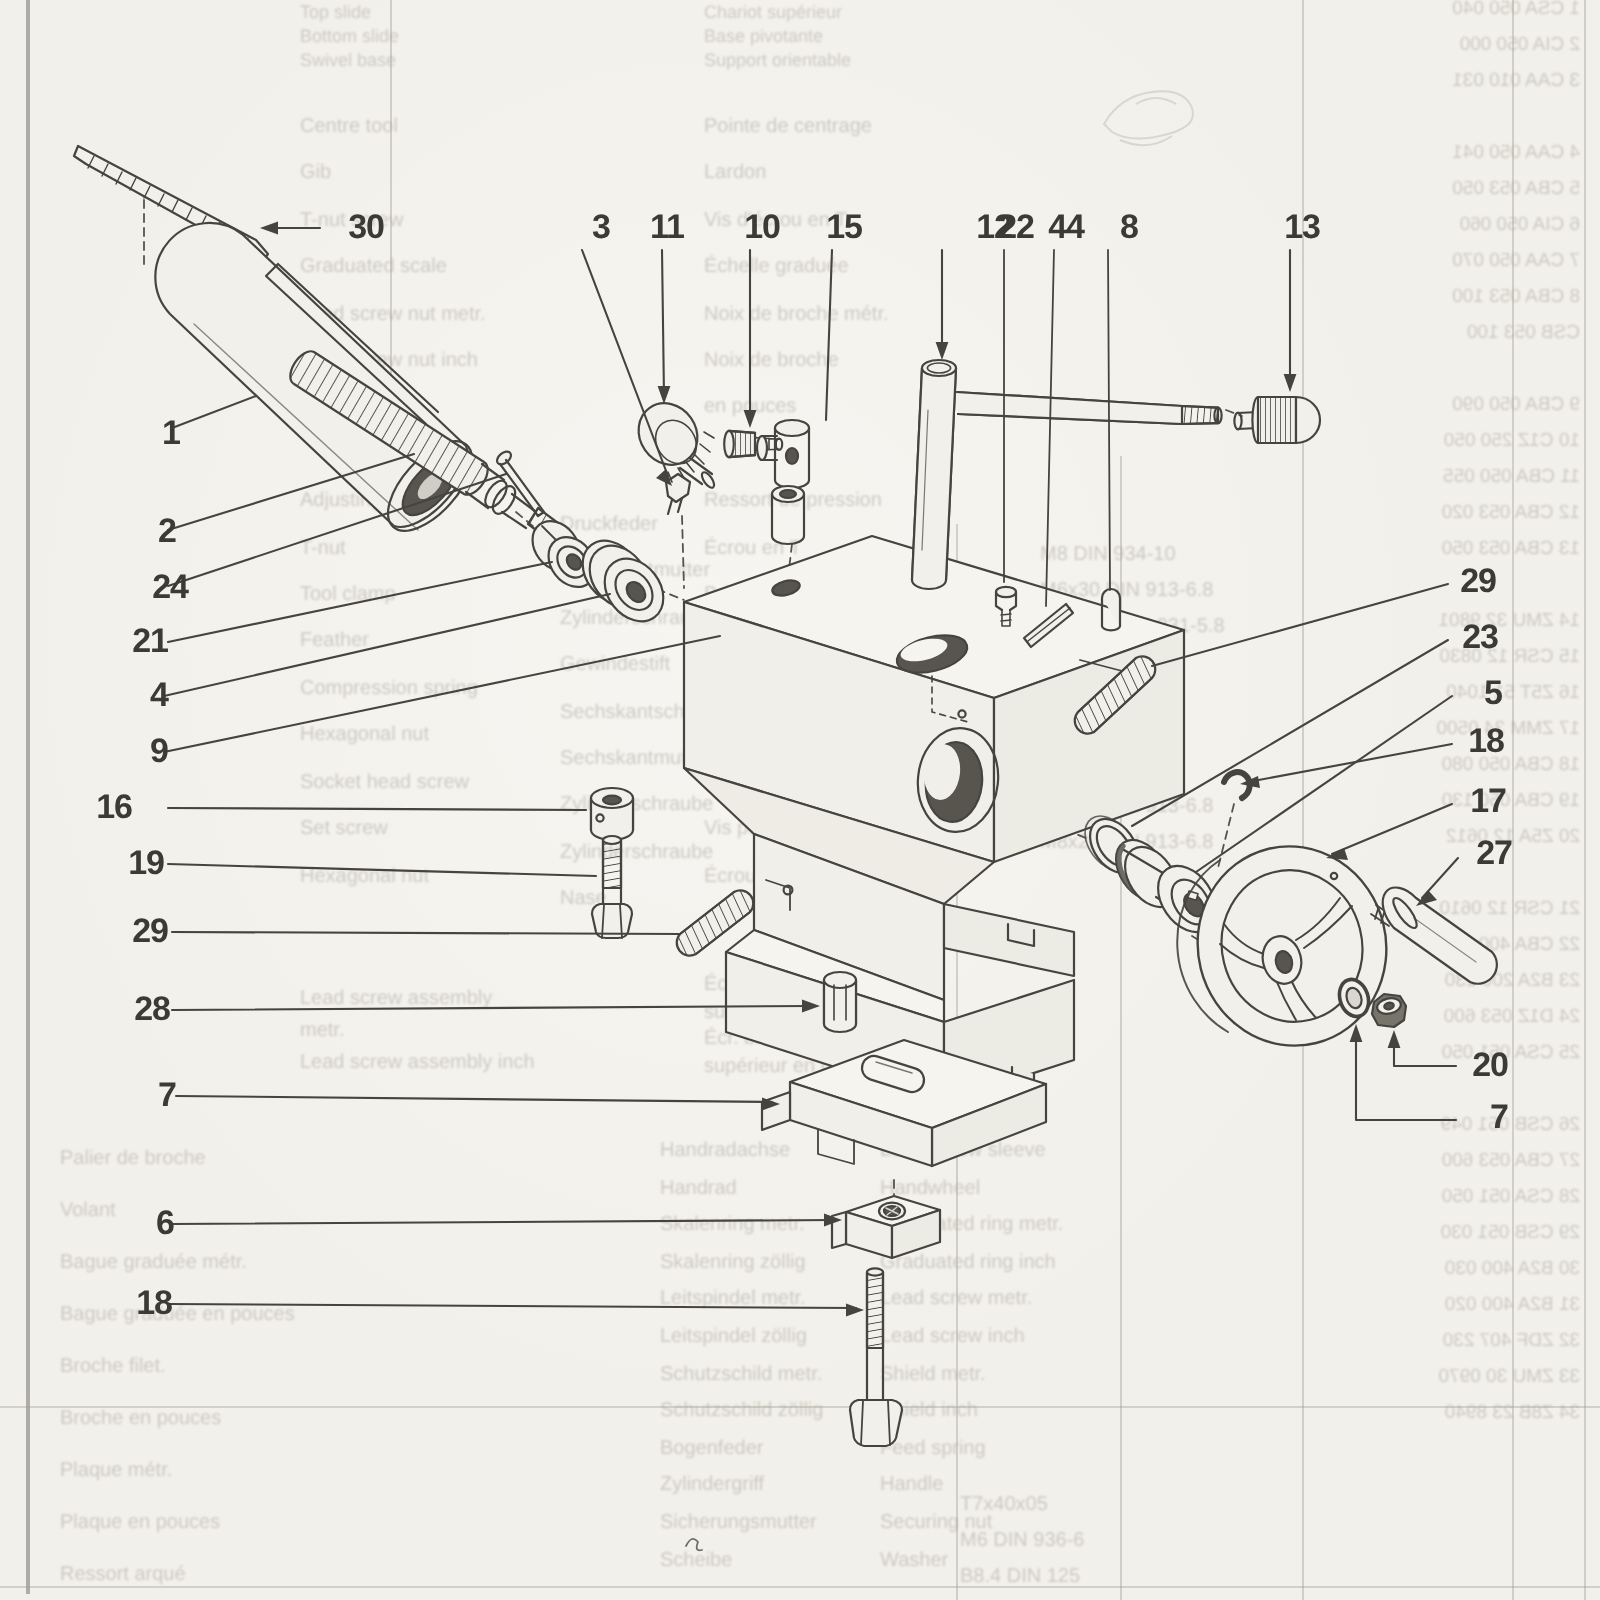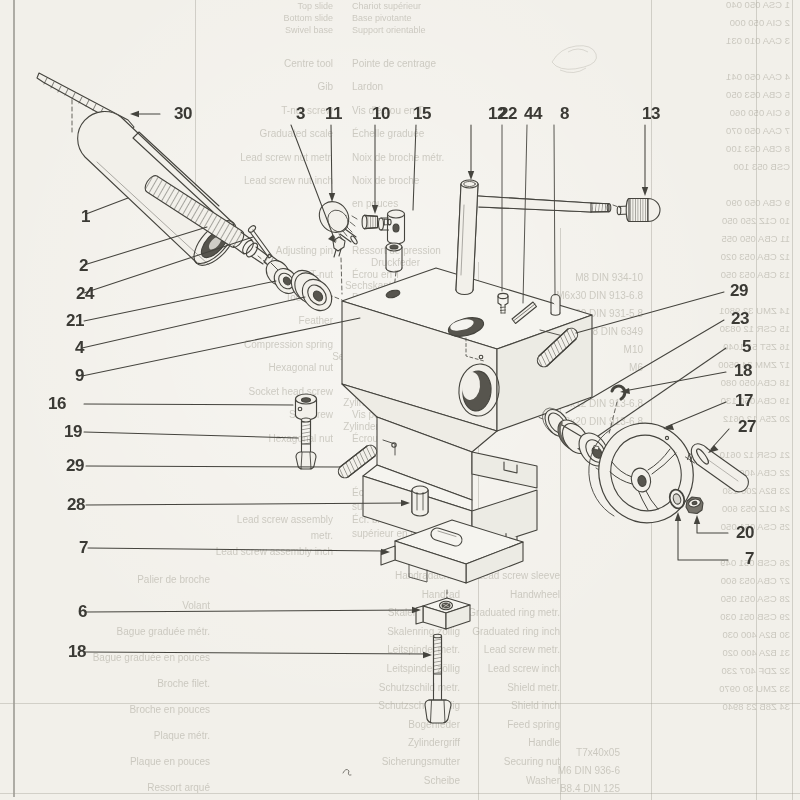--- a/index.html
+++ b/index.html
@@ -4,21 +4,21 @@
 <style>
   html,body{margin:0;padding:0;width:800px;height:800px;overflow:hidden;
     font-family:"Liberation Sans",sans-serif;}
   #page{position:relative;width:800px;height:800px;
     background:
       radial-gradient(ellipse at 45% 40%, rgba(255,255,255,.35), rgba(0,0,0,0) 60%),
       #f2f0ea;}
   
   .ghost{position:absolute;color:#a5a296;opacity:.5;filter:blur(.4px);
     font-size:10px;line-height:23.4px;white-space:pre-line;pointer-events:none;}
-  .g-r{text-align:right;}
+  .g-r{}
   .g-l{text-align:left;}
   .rule-v{position:absolute;width:1px;background:rgba(158,155,144,.4);}
   .rule-h{position:absolute;height:1px;background:rgba(158,155,144,.38);}
   .edge{position:absolute;left:13px;top:0;width:2px;height:797px;background:rgba(118,116,108,.55);}
   
   #art{position:absolute;left:0;top:0;z-index:3;}
   
   .callout{position:absolute;z-index:4;width:30px;height:20px;text-align:right;
     font-size:17px;font-weight:700;letter-spacing:-.5px;color:#3b3a35;}
 </style>
@@ -89,21 +89,21 @@
 Nase</div>
     <div class="ghost g-r" style="left:520px;top:269px;width:123px;line-height:18px">M8 DIN 934-10
 M6x30 DIN 913-6.8
 M6x100 DIN 931-5.8
 M8 DIN 6349
 M10
 M6
 
 M6x12 DIN 913-6.8
 M8x20 DIN 913-6.8</div>
-    <div class="ghost g-r" style="left:150px;top:512px;width:183px;line-height:16px">Lead screw assembly
+    <div class="ghost g-r" style="left:150px;top:492px;width:183px;line-height:16px">Lead screw assembly
 metr.
 Lead screw assembly inch</div>
     <div class="ghost g-l" style="left:352px;top:486px;width:200px;line-height:13.5px">Écr. broche de chariot
 supérieur seule
 Écr. broche de chariot
 supérieur en pouces</div>
     <div class="ghost g-r" style="left:30px;top:567px;width:180px;line-height:26px">Palier de broche
 Volant
 Bague graduée métr.
 Bague graduée en pouces

